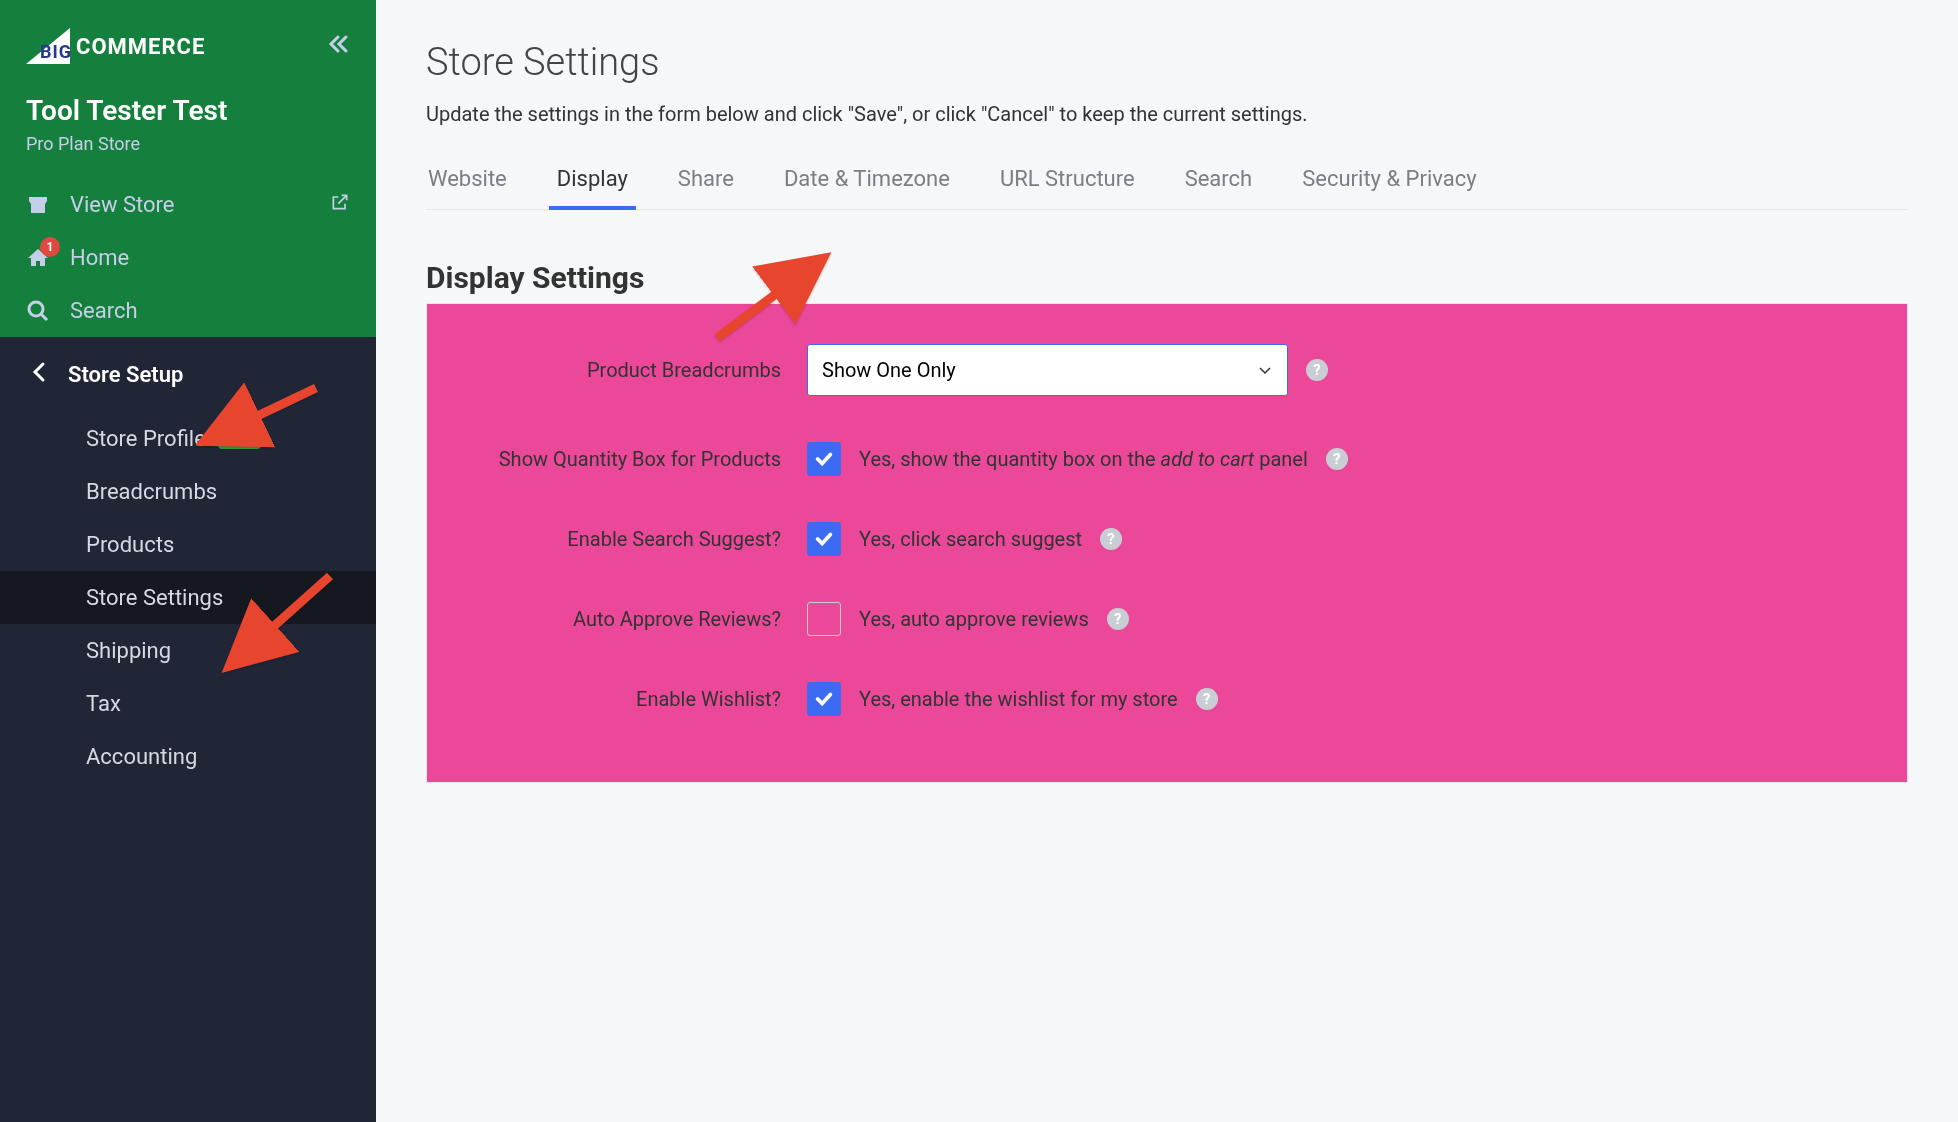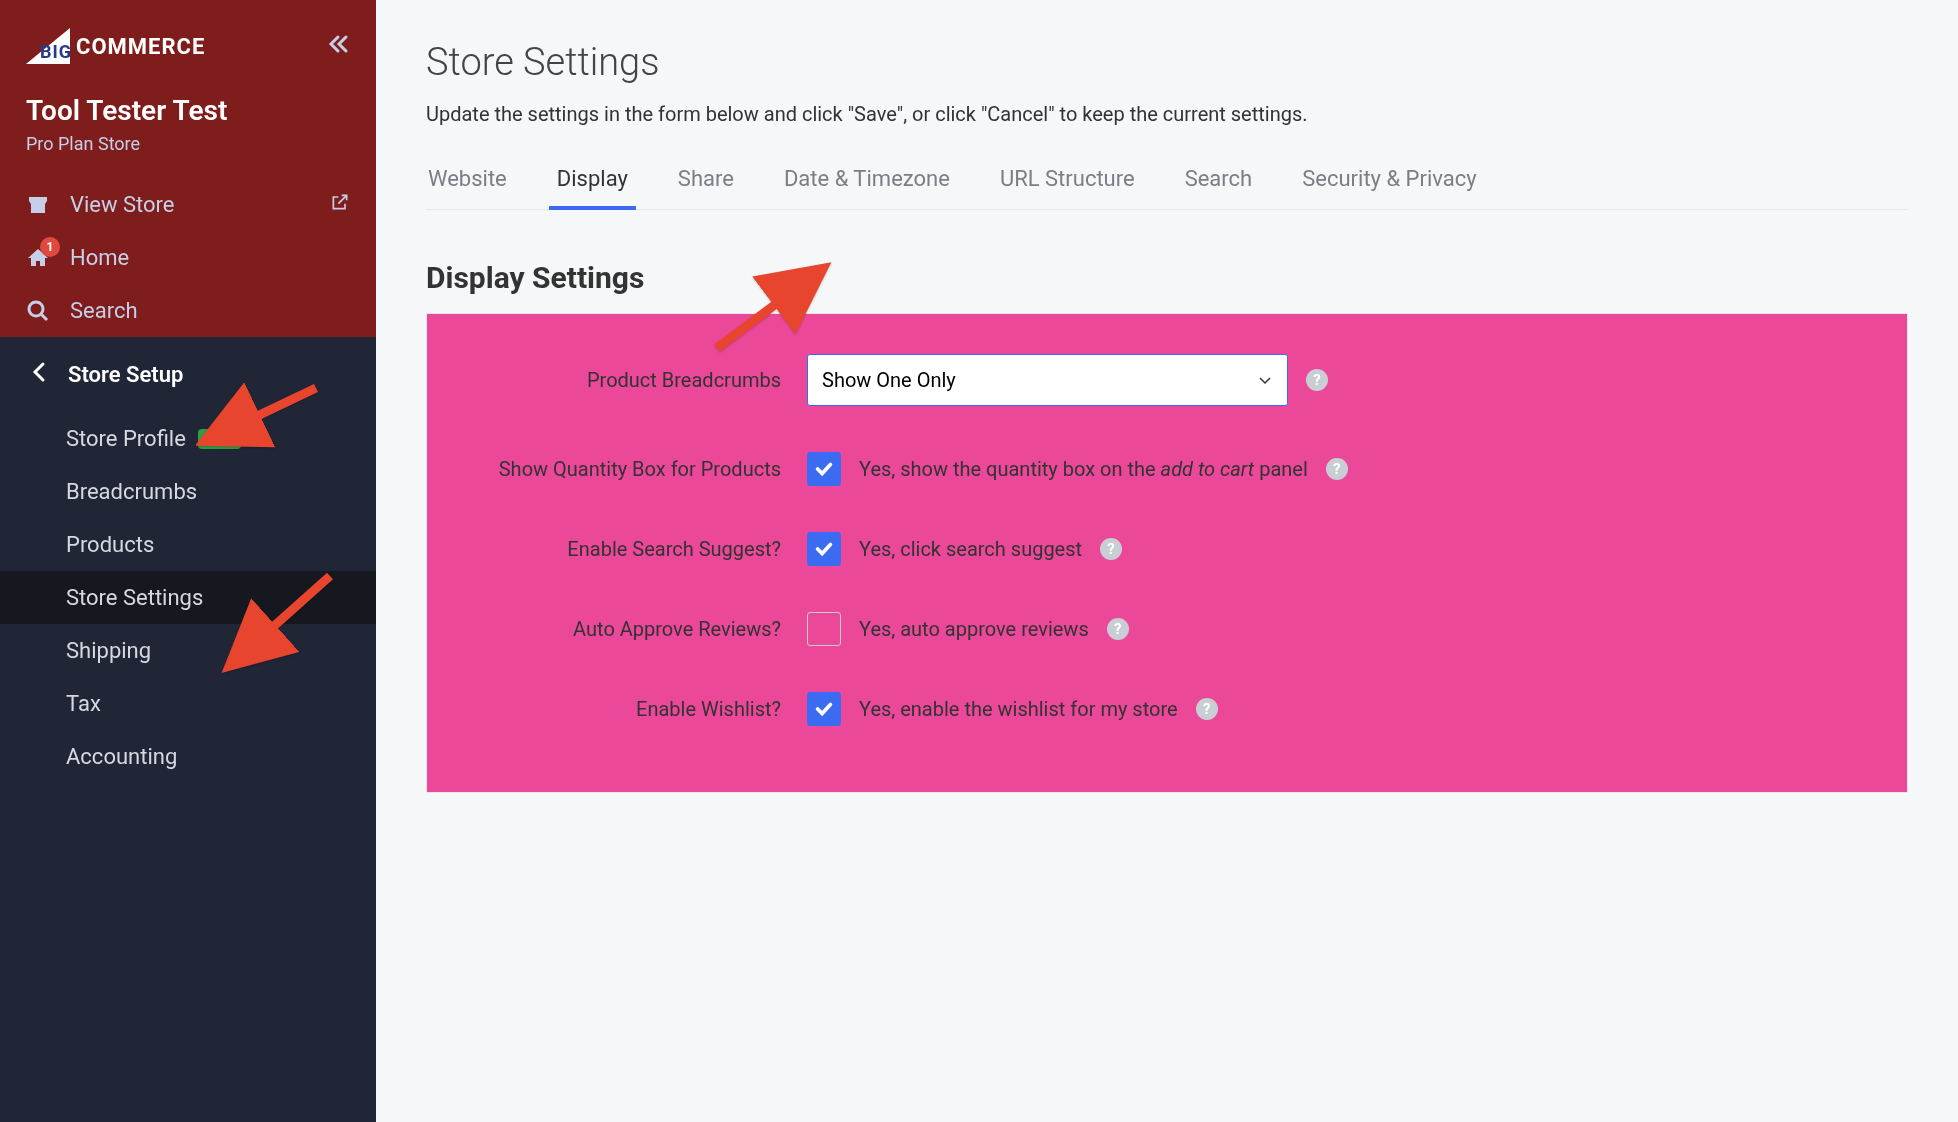--- a/index.html
+++ b/index.html
@@ -1,43 +1,43 @@
 <!DOCTYPE html>
 <html><head>
 <meta charset="utf-8">
 <style>
 *{box-sizing:border-box;margin:0;padding:0;font-family:-apple-system,BlinkMacSystemFont,"Segoe UI",Roboto,Helvetica,Arial,sans-serif}
 body{display:flex;height:100vh;overflow:hidden;background:#f5f7f9}
-.sidebar{width:376px;min-width:376px;background:#7f1d1d;color:#fff;display:flex;flex-direction:column;height:100%}
+.sidebar{width:376px;min-width:376px;background:#15803d;color:#fff;display:flex;flex-direction:column;height:100%}
 .sidebar-top{padding:28px 26px 10px}
 .logo-row{display:flex;justify-content:space-between;align-items:center;margin-bottom:30px}
 .logo{display:flex;align-items:center;gap:4px;font-weight:700;letter-spacing:1px;font-size:22px}
 .logo svg{width:46px;height:36px}
 .collapse-icon{color:#c6cfe8;cursor:pointer}
 .store-name{font-size:28px;font-weight:600;margin-bottom:6px}
 .plan-name{font-size:18px;color:#c6cfe8}
 .nav-section{padding:14px 0 0}
 .nav-item{display:flex;align-items:center;gap:20px;padding:14px 26px;font-size:22px;color:#c6cfe8;cursor:pointer;position:relative}
 .nav-item .nav-icon{width:24px;height:24px;display:flex;align-items:center;justify-content:center;flex-shrink:0}
 .nav-item .spacer{flex:1}
 .badge-count{position:absolute;top:6px;left:40px;background:#e0493f;color:#fff;border-radius:50%;width:20px;height:20px;font-size:12px;font-weight:700;display:flex;align-items:center;justify-content:center}
 .ext-icon{color:#c6cfe8}
 .dark-section{background:#202636;flex:1}
 .section-header{display:flex;align-items:center;gap:22px;padding:24px 26px 24px 32px;font-size:22px;font-weight:600;color:#fff;cursor:pointer}
-.sub-item{padding:14px 26px 14px 66px;font-size:22px;color:#d6d9e1;cursor:pointer;display:flex;align-items:center;gap:12px}
+.sub-item{padding:14px 26px 14px 86px;font-size:22px;color:#d6d9e1;cursor:pointer;display:flex;align-items:center;gap:12px}
 .sub-item.active{background:#15181f}
 .new-badge{background:#2f9e44;color:#fff;font-size:12px;font-weight:700;padding:3px 8px;border-radius:4px;letter-spacing:.5px}
 .main{flex:1;overflow:auto;padding:40px 50px}
 .page-title{font-size:38px;font-weight:300;color:#444;margin-bottom:18px}
 .page-desc{font-size:20px;color:#333;margin-bottom:34px}
 .tab-row{display:flex;gap:46px;border-bottom:1px solid #e5e7ea;margin-bottom:50px}
 .tab{font-size:22px;color:#7a7f85;padding:6px 2px 18px;cursor:pointer;white-space:nowrap}
 .tab.active{color:#333;border-bottom:4px solid:#3b6bf2;position:relative}
 .tab.active::after{content:"";position:absolute;left:-6px;right:-6px;bottom:-1px;height:4px;background:#3b6bf2}
-.section-title{font-size:30px;font-weight:700;color:#333;margin-bottom:18px}
+.section-title{font-size:30px;font-weight:700;color:#333;margin-bottom:8px}
 .panel{background:#ec4899;border:1px solid #e5e7ea;padding:40px 40px 20px}
 .field-row{display:flex;align-items:center;margin-bottom:46px;position:relative}
 .field-label{width:340px;min-width:340px;text-align:right;padding-right:26px;font-size:20px;color:#333}
 .field-control{flex:1;display:flex;align-items:center;gap:18px}
 .select-box{width:481px;height:52px;border:1px solid #3b6bf2;border-radius:3px;background:#fff;font-size:20px;padding:0 14px;display:flex;align-items:center;justify-content:space-between;cursor:pointer}
 .select-box svg{flex-shrink:0}
 .checkbox{width:34px;height:34px;border:1px solid #ccc;border-radius:3px;display:flex;align-items:center;justify-content:center;cursor:pointer;flex-shrink:0}
 .checkbox.checked{background:#3b6bf2;border-color:#3b6bf2}
 .cb-label{font-size:20px;color:#333}
 .cb-label em{font-style:italic}

